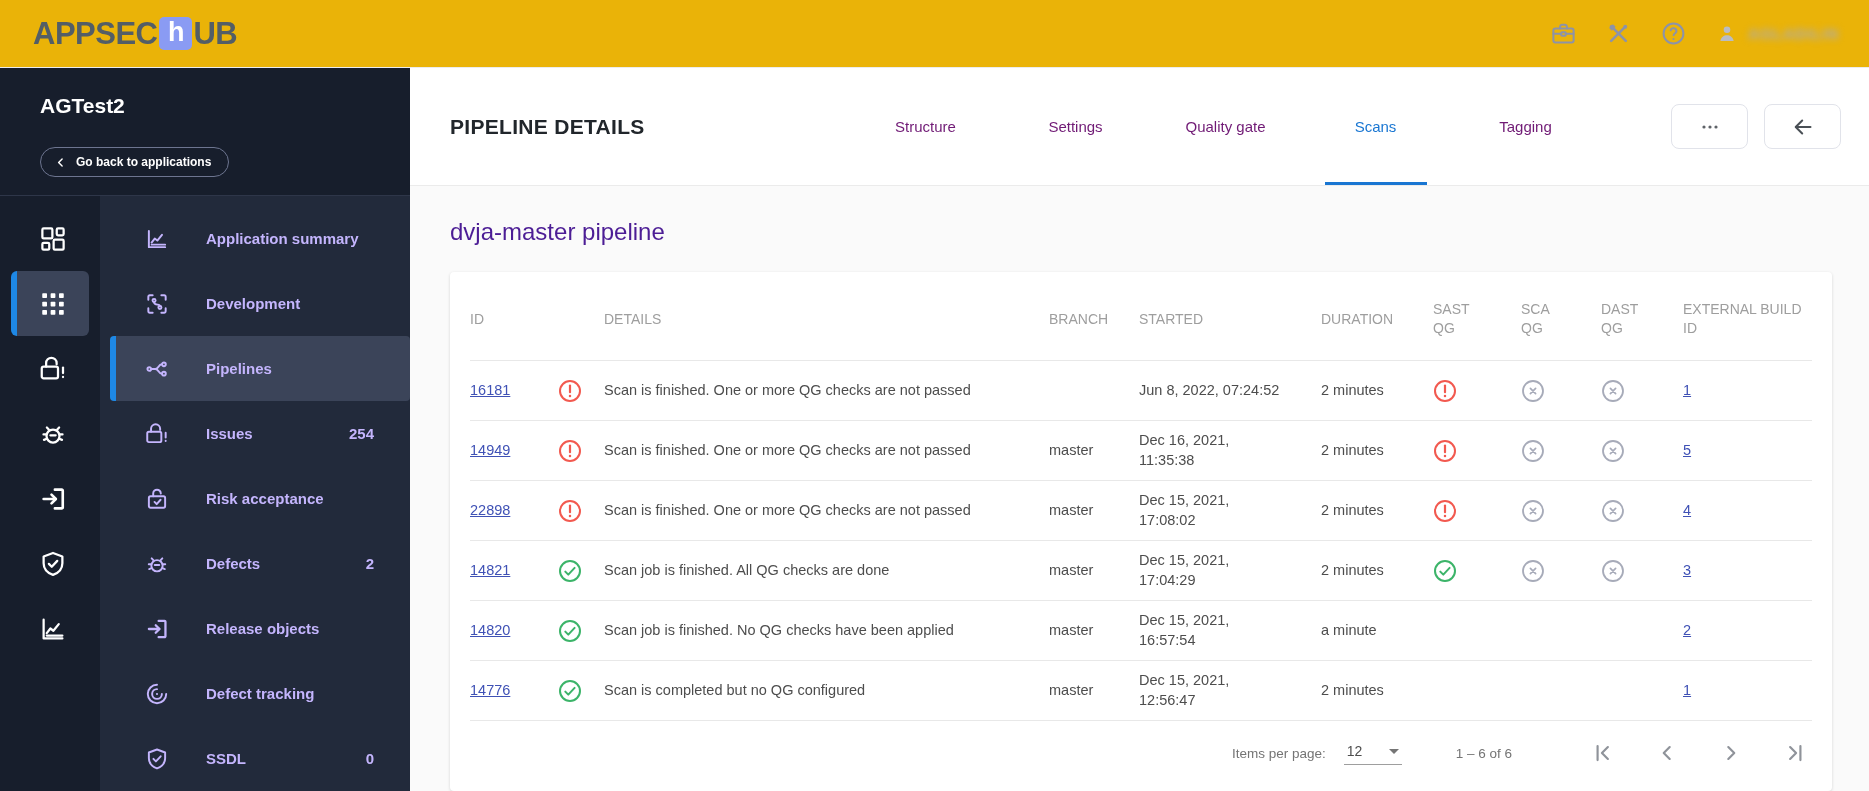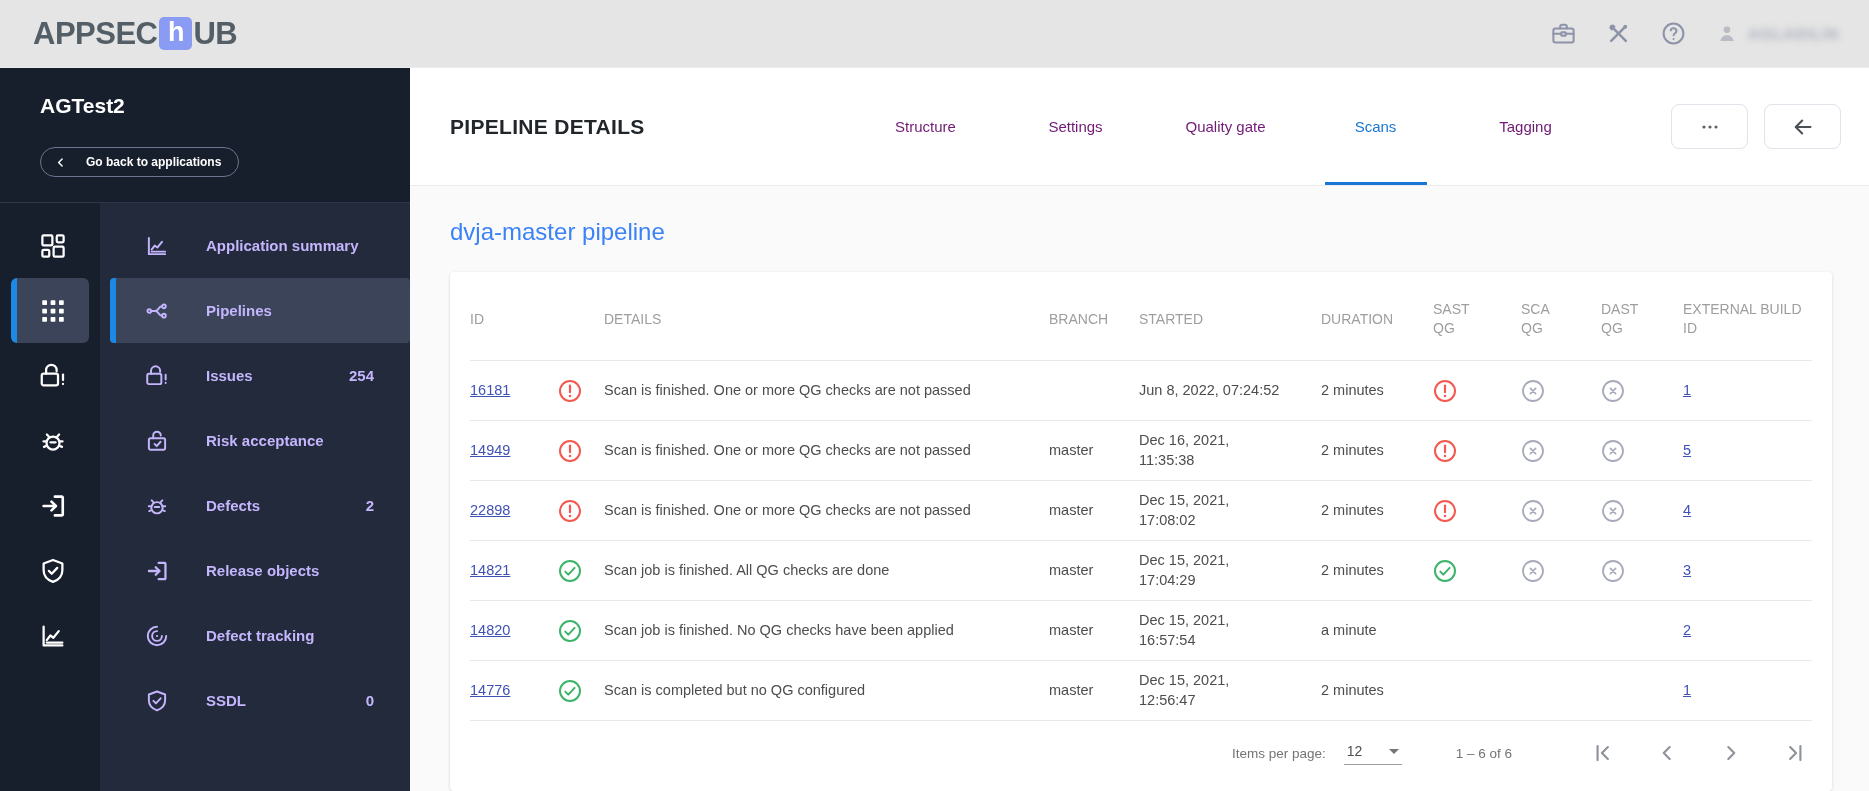--- a/index.html
+++ b/index.html
@@ -2,42 +2,42 @@
 <html><head>
 <meta charset="utf-8">
 <style>
   * { box-sizing: border-box; margin: 0; padding: 0; }
   html,body { width:1869px; height:791px; overflow:hidden; }
   body { font-family:"Liberation Sans", sans-serif; background:#fafafa; color:#444; }
   svg { display:block; }
   [data-interactable="true"] { cursor:pointer; }
 
   
-  .topbar { height:68px; background:#e5e5e5; display:flex; align-items:center;
+  .topbar { height:68px; background:#eab308; display:flex; align-items:center;
             justify-content:space-between; padding:0 30px 0 33px; border-bottom:1px solid #ececec; }
   .logo { display:flex; align-items:center; font-weight:bold; font-size:31px;
           letter-spacing:-0.5px; color:#535e66; }
   .logo-h { width:33px; height:33px; background:#8a9bf3; border-radius:5px; color:#fff;
             display:flex; align-items:center; justify-content:center; font-size:27px;
             margin:0 1px 0 2px; line-height:1; padding-bottom:3px; }
   .topbar-right { display:flex; align-items:center; gap:28px; }
   .tb-icon { width:27px; height:27px; color:#8d93a8; }
   .user { display:flex; align-items:center; gap:9px; }
   .user-icon { width:24px; height:24px; color:#b9bcc4; }
   .user-name { filter:blur(3.5px); color:#a7acba; font-weight:bold; font-size:15px; letter-spacing:1px; }
 
   
   .layout { display:flex; height:723px; }
 
   
   .sidebar { width:410px; flex-shrink:0; display:flex; flex-direction:column; background:#222a3b; }
   .sidebar-header { height:135px; background:#171e2c; border-bottom:1px solid #2e3649;
                     padding:26px 0 0 40px; }
   .project-name { color:#fff; font-size:21px; font-weight:bold; margin-bottom:29px; }
-  .back-btn { display:inline-flex; align-items:center; gap:19px; border:1px solid #6d7590;
+  .back-btn { display:inline-flex; align-items:center; gap:9px; border:1px solid #6d7590;
               border-radius:16px; padding:7px 17px 7px 13px; color:#fff; font-size:12px;
               font-weight:bold; background:transparent; }
   .back-btn .chev { width:13px; height:13px; color:#fff; }
   .sidebar-body { flex:1; display:flex; }
   .rail { width:100px; background:#171e2c; display:flex; flex-direction:column;
           align-items:center; padding-top:10px; }
   .rail-item { width:78px; height:65px; display:flex; align-items:center; justify-content:center;
                color:#fff; border-left:6px solid transparent; }
   .rail-item.active { background:#3b4459; border-left:6px solid #1e88e5; border-radius:6px; }
   .rail-item .ric { width:30px; height:30px; }
@@ -62,21 +62,21 @@
   .tab.active { color:#1976d2; }
   .tab.active::after { content:""; position:absolute; bottom:0; left:24px; right:24px;
                        height:3px; background:#1976d2; }
   .header-actions { display:flex; gap:16px; }
   .action-btn { width:77px; height:45px; background:#fff; border:1px solid #e1e3ea;
                 border-radius:8px; display:flex; align-items:center; justify-content:center;
                 color:#4a5056; }
   .action-btn .aic { width:24px; height:24px; }
 
   .content-body { flex:1; padding:0 37px 0 40px; }
-  .pipeline-title { font-size:24px; font-weight:400; color:#3b82f6; margin:32px 0 26px; }
+  .pipeline-title { font-size:24px; font-weight:400; color:#4c1d95; margin:32px 0 26px; }
 
   .card { background:#fff; border-radius:4px; box-shadow:0 1px 3px rgba(60,64,67,0.2);
           padding:0 20px 6px; }
   table { width:100%; border-collapse:collapse; table-layout:fixed; }
   thead th { text-align:left; color:#9e9e9e; font-size:14px; font-weight:400;
              padding:28px 8px 22px 0; border-bottom:1px solid #e8e8e8;
              vertical-align:middle; line-height:1.35; }
   .qg-wrap { display:inline-block; max-width:42px; }
   tbody td { height:60px; padding:6px 8px 6px 0; border-bottom:1px solid #e8e8e8;
              font-size:14.5px; color:#4d4d4d; vertical-align:middle; line-height:1.35; }
@@ -254,20 +254,35 @@
               <svg viewBox="0 0 24 24" width="100%" height="100%" fill="none" stroke="currentColor" stroke-width="1.8" stroke-linecap="round" stroke-linejoin="round">
                 <path d="M4.5 4.5v15h15"></path>
                 <path d="M7 15.3l2.9-3.7 2.4 1.8 4.3-5.3"></path>
                 <path d="M7 17.2h12.5"></path>
               </svg>
             </span>
             <span class="mi-label" data-interactable="false">Application summary</span>
             <span class="mi-count" data-interactable="false"></span>
           </div>
 
+          <div class="menu-item" data-interactable="true">
+            <span class="mi-icon" data-interactable="false">
+              <svg viewBox="0 0 24 24" width="100%" height="100%" fill="none" stroke="currentColor" stroke-width="1.8" stroke-linecap="round" stroke-linejoin="round">
+                <path d="M4 8V5.2A1.2 1.2 0 0 1 5.2 4H8"></path>
+                <path d="M16 4h2.8A1.2 1.2 0 0 1 20 5.2V8"></path>
+                <path d="M20 16v2.8a1.2 1.2 0 0 1-1.2 1.2H16"></path>
+                <path d="M8 20H5.2A1.2 1.2 0 0 1 4 18.8V16"></path>
+                <circle cx="9.3" cy="8.8" r="1.4"></circle>
+                <circle cx="14.7" cy="15.2" r="1.4"></circle>
+                <path d="M9.3 10.3c0 3.2 5.4 1.5 5.4 3.4"></path>
+              </svg>
+            </span>
+            <span class="mi-label" data-interactable="false">Development</span>
+            <span class="mi-count" data-interactable="false"></span>
+          </div>
 
           <div class="menu-item active" data-interactable="true">
             <span class="mi-icon" data-interactable="false">
               <svg viewBox="0 0 24 24" width="100%" height="100%" fill="none" stroke="currentColor" stroke-width="1.8" stroke-linecap="round" stroke-linejoin="round">
                 <circle cx="4.9" cy="12" r="1.7"></circle>
                 <path d="M6.7 12h3.8"></path>
                 <path d="M10.5 12c3.2 0 2.6-4.3 6-4.3"></path>
                 <circle cx="18.4" cy="7.7" r="1.7"></circle>
                 <path d="M10.5 12c3.2 0 2.6 4.3 6 4.3"></path>
                 <circle cx="18.4" cy="16.3" r="1.7"></circle>

